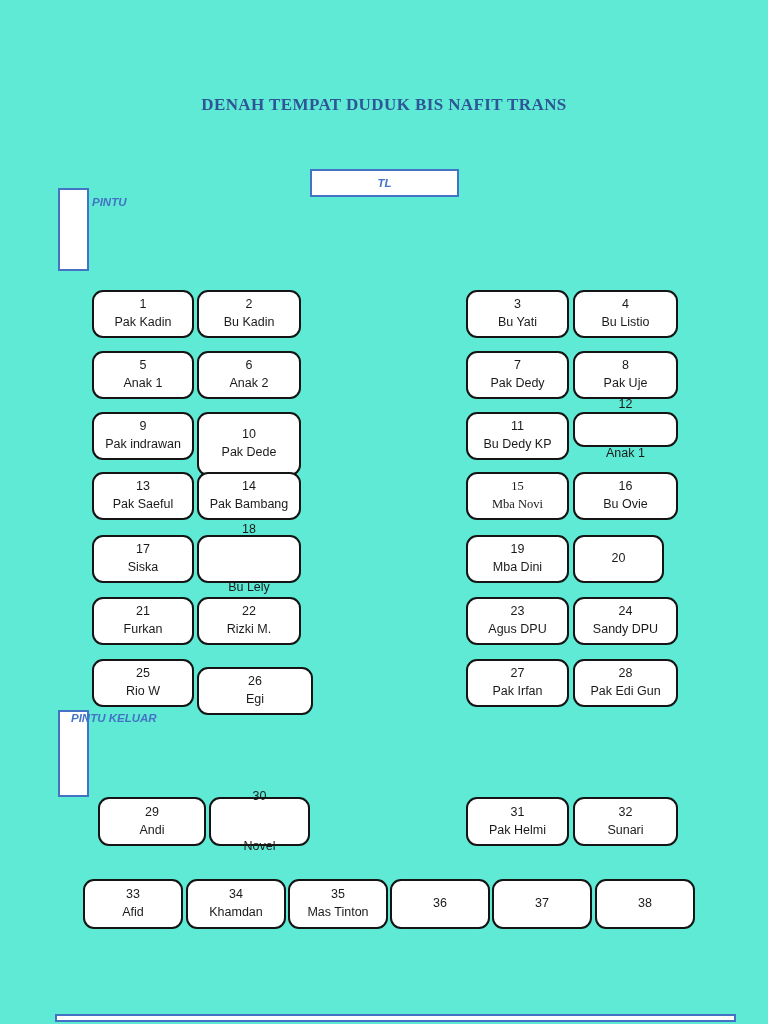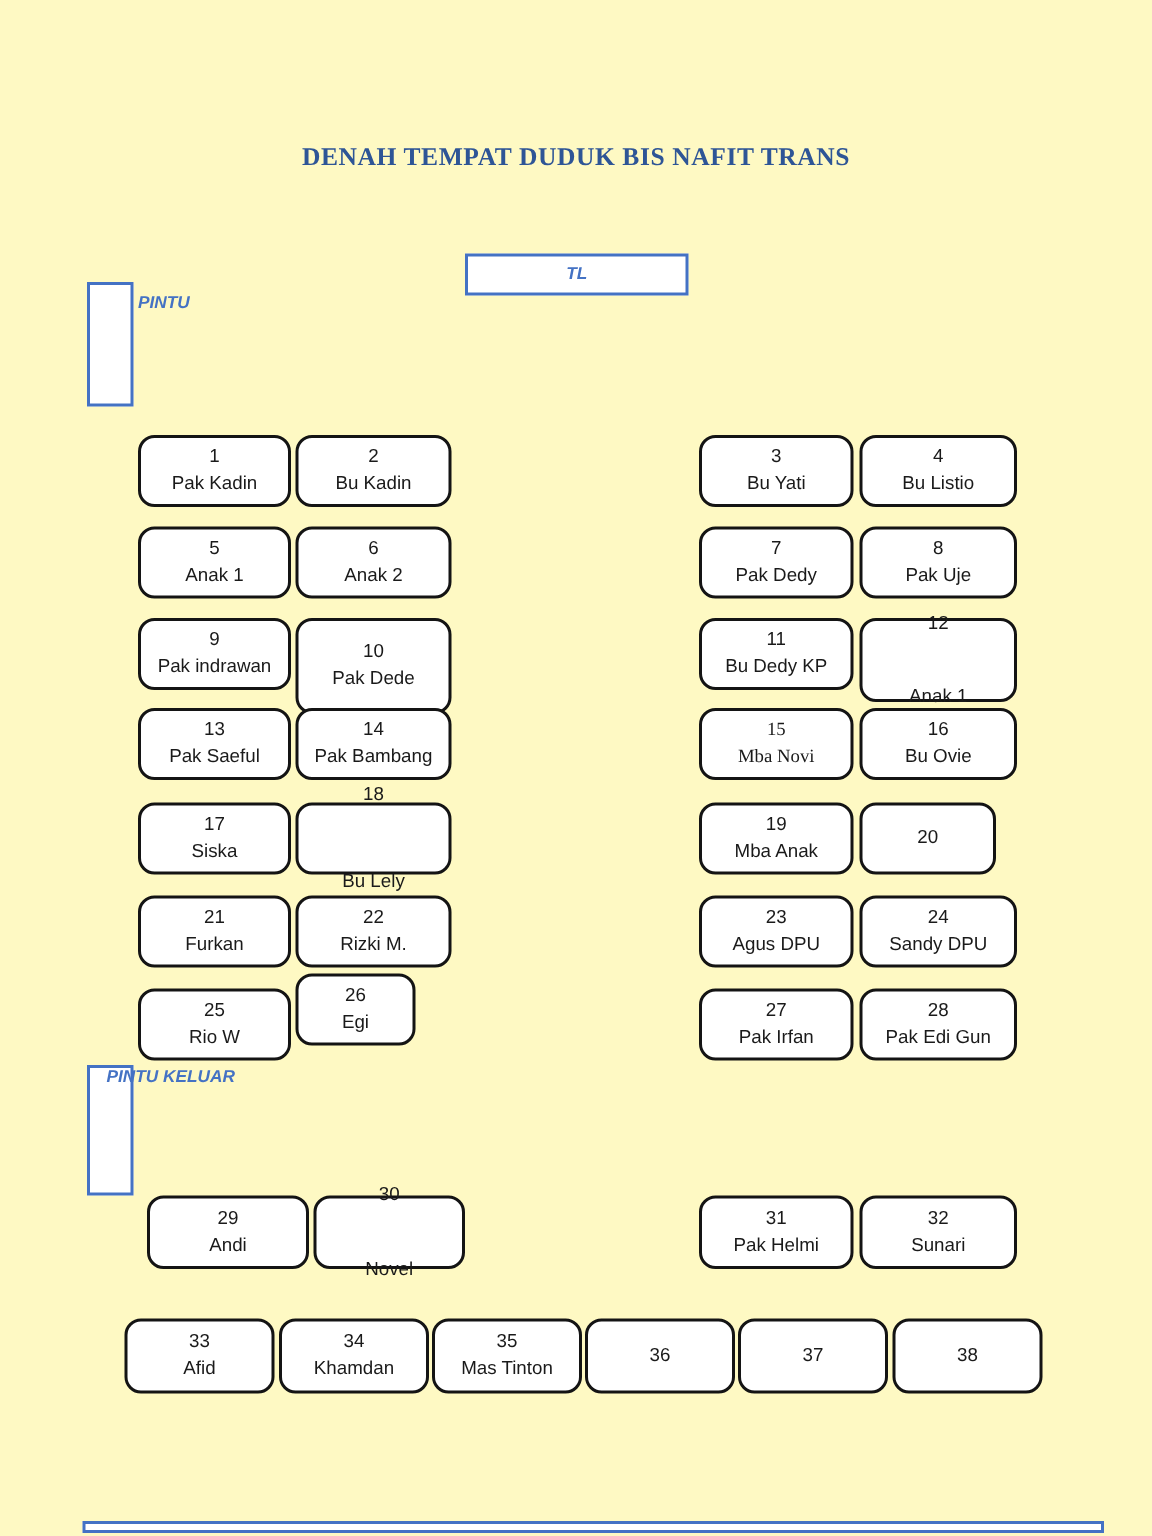--- a/index.html
+++ b/index.html
@@ -1,19 +1,19 @@
 <!DOCTYPE html>
 <html style="--accent: #4472C4; --title-color: #2E5596; --seat-border: #141414;"><head>
 <meta charset="utf-8">
 <style>
   html, body { margin: 0; padding: 0; background: #ffffff; }
   .page {
     position: relative;
     width: 768px; height: 1024px;
-    background: #fef9c3;
+    background: #5eead4;
     overflow: hidden;
     font-family: "Liberation Sans", sans-serif;
   }
   .title {
     position: absolute;
     top: 95px; left: 0; width: 768px;
     text-align: center;
     font-family: "Liberation Serif", serif;
     font-weight: bold;
     font-size: 17px;
@@ -120,21 +120,21 @@
         <div class="seat-name">Pak indrawan</div>
       </div>
       <div class="seat" style="left: 197px; top: 412px; width: 104px; height: 64px;">
         <div class="seat-num">10</div>
         <div class="seat-name">Pak Dede</div>
       </div>
       <div class="seat" style="left: 466px; top: 412px; width: 103px; height: 48px;">
         <div class="seat-num">11</div>
         <div class="seat-name">Bu Dedy KP</div>
       </div>
-      <div class="seat" style="left: 573px; top: 412px; width: 105px; height: 56px; gap: 31px;">
+      <div class="seat" style="left: 573px; top: 412px; width: 105px; height: 35px; gap: 31px;">
         <div class="seat-num">12</div>
         <div class="seat-name">Anak 1</div>
       </div>
       <div class="seat" style="left: 92px; top: 472px; width: 102px; height: 48px;">
         <div class="seat-num">13</div>
         <div class="seat-name">Pak Saeful</div>
       </div>
       <div class="seat" style="left: 197px; top: 472px; width: 104px; height: 48px;">
         <div class="seat-num">14</div>
         <div class="seat-name">Pak Bambang</div>
@@ -150,21 +150,21 @@
       <div class="seat" style="left: 92px; top: 535px; width: 102px; height: 48px;">
         <div class="seat-num">17</div>
         <div class="seat-name">Siska</div>
       </div>
       <div class="seat" style="left: 197px; top: 535px; width: 104px; height: 48px; gap: 40px;">
         <div class="seat-num">18</div>
         <div class="seat-name">Bu Lely</div>
       </div>
       <div class="seat" style="left: 466px; top: 535px; width: 103px; height: 48px;">
         <div class="seat-num">19</div>
-        <div class="seat-name">Mba Anak</div>
+        <div class="seat-name">Mba Dini</div>
       </div>
       <div class="seat" style="left: 573px; top: 535px; width: 91px; height: 48px;">
         <div class="seat-num">20</div>
       </div>
       <div class="seat" style="left: 92px; top: 597px; width: 102px; height: 48px;">
         <div class="seat-num">21</div>
         <div class="seat-name">Furkan</div>
       </div>
       <div class="seat" style="left: 197px; top: 597px; width: 104px; height: 48px;">
         <div class="seat-num">22</div>
@@ -175,21 +175,21 @@
         <div class="seat-name">Agus DPU</div>
       </div>
       <div class="seat" style="left: 573px; top: 597px; width: 105px; height: 48px;">
         <div class="seat-num">24</div>
         <div class="seat-name">Sandy DPU</div>
       </div>
       <div class="seat" style="left: 92px; top: 659px; width: 102px; height: 48px;">
         <div class="seat-num">25</div>
         <div class="seat-name">Rio W</div>
       </div>
-      <div class="seat" style="left: 197px; top: 649px; width: 80px; height: 48px;">
+      <div class="seat" style="left: 197px; top: 667px; width: 116px; height: 48px;">
         <div class="seat-num">26</div>
         <div class="seat-name">Egi</div>
       </div>
       <div class="seat" style="left: 466px; top: 659px; width: 103px; height: 48px;">
         <div class="seat-num">27</div>
         <div class="seat-name">Pak Irfan</div>
       </div>
       <div class="seat" style="left: 573px; top: 659px; width: 105px; height: 48px;">
         <div class="seat-num">28</div>
         <div class="seat-name">Pak Edi Gun</div>

